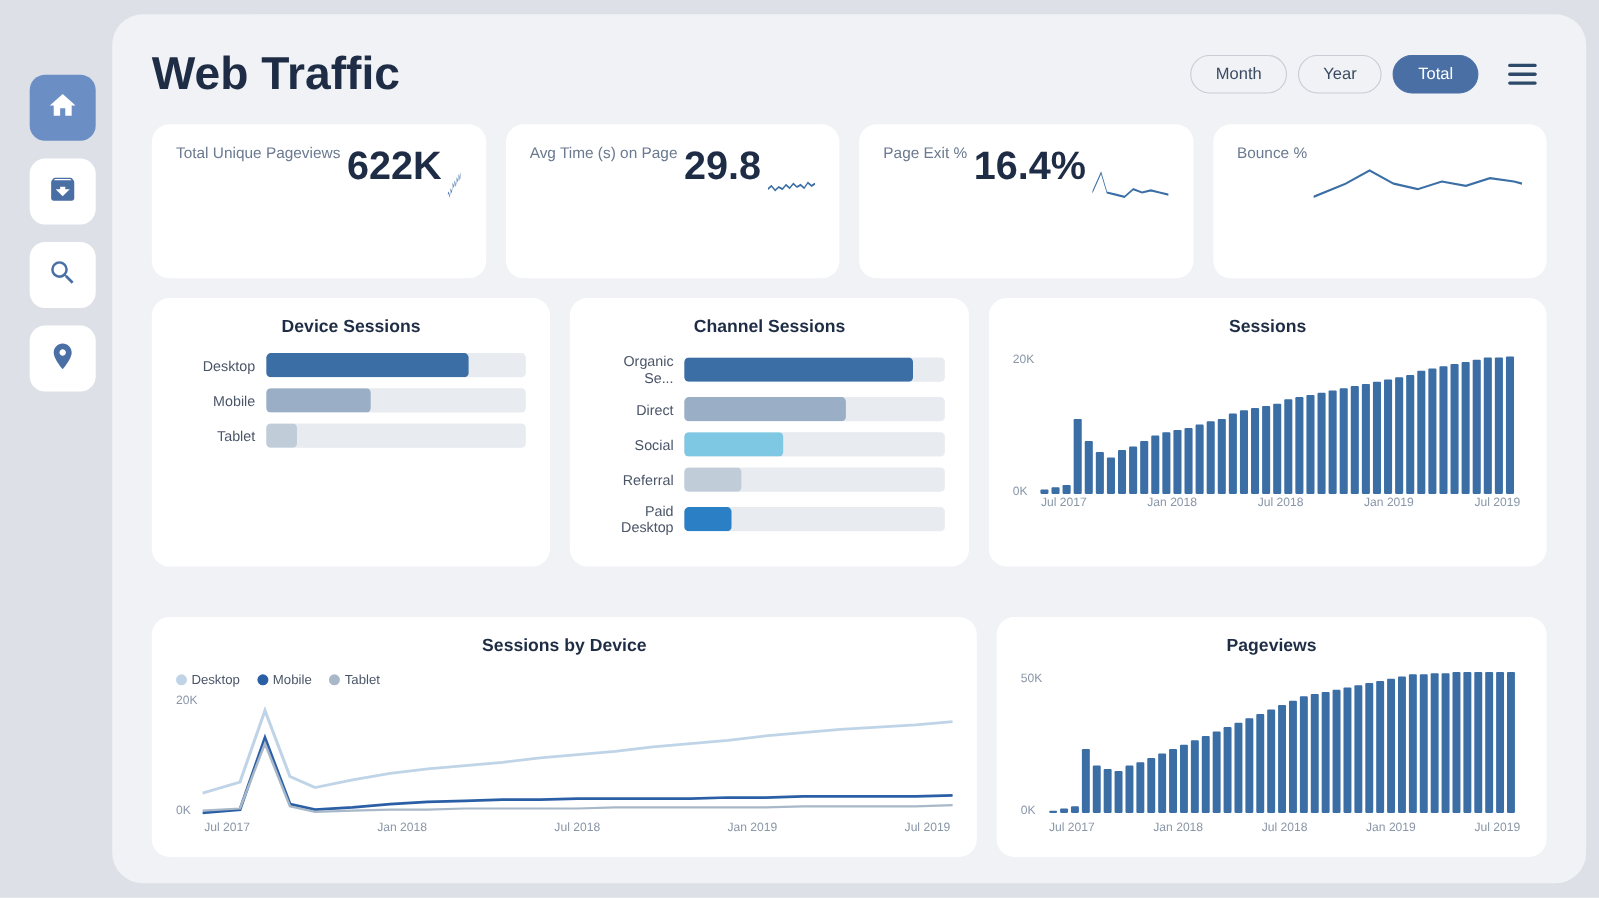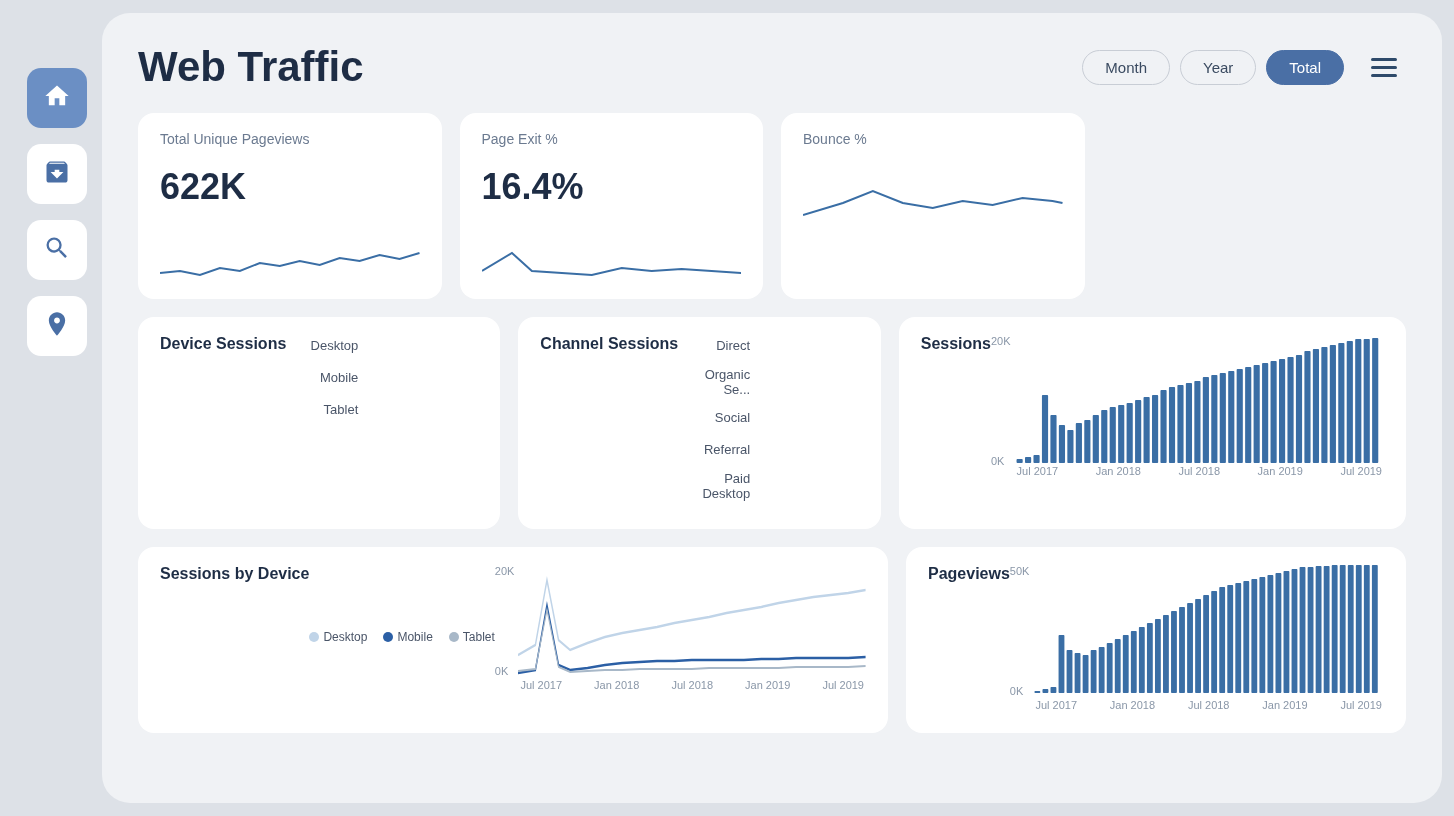--- a/index.html
+++ b/index.html
@@ -104,22 +104,22 @@
     .kpi-row {
       display: grid;
       grid-template-columns: repeat(4, 1fr);
       gap: 18px;
     }
     .kpi-card {
       background: #fff;
       border-radius: 16px;
       padding: 18px 22px 12px;
       display: flex;
-      flex-direction: column;
-      gap: 20px;
+      flex-direction: row;
+      gap: 6px;
       min-height: 140px;
     }
     .kpi-label {
       font-size: 14px;
       color: #6b7a90;
       font-weight: 500;
     }
     .kpi-value {
       font-size: 36px;
       font-weight: 700;
@@ -134,34 +134,35 @@
     .charts-row {
       display: grid;
       grid-template-columns: 1fr 1fr 1.4fr;
       gap: 18px;
     }
     .chart-card {
       background: #fff;
       border-radius: 16px;
       padding: 18px 22px;
       display: flex;
-      flex-direction: row;
+      flex-direction: column;
     }
     .chart-title {
       font-size: 16px;
       font-weight: 700;
       color: #1e2d45;
       margin-bottom: 14px;
       text-align: center;
     }
     
     .bottom-row {
       display: grid;
       grid-template-columns: 1.5fr 1fr;
       gap: 18px;
+      margin-top: 28px;
     }
     
     .hbar-row {
       display: flex;
       align-items: center;
       margin-bottom: 10px;
       gap: 10px;
     }
     .hbar-label {
       font-size: 13px;
@@ -284,20 +285,29 @@
     <div class="kpi-card">
       <span class="kpi-label">Total Unique Pageviews</span>
       <span class="kpi-value">622K</span>
       <div class="kpi-chart">
         <svg viewBox="0 0 260 50" preserveAspectRatio="none" style="width:100%;height:50px;">
           <polyline points="0,40 20,38 40,42 60,35 80,38 100,30 120,33 140,28 160,32 180,25 200,28 220,22 240,26 260,20" fill="none" stroke="#3a6ea5" stroke-width="2"></polyline>
         </svg>
       </div>
     </div>
 
+    <div class="kpi-card">
+      <span class="kpi-label">Avg Time (s) on Page</span>
+      <span class="kpi-value">29.8</span>
+      <div class="kpi-chart">
+        <svg viewBox="0 0 260 50" preserveAspectRatio="none" style="width:100%;height:50px;">
+          <polyline points="0,35 20,32 40,36 60,33 80,35 100,31 120,34 140,30 160,33 180,31 200,34 220,29 240,32 260,30" fill="none" stroke="#3a6ea5" stroke-width="2"></polyline>
+        </svg>
+      </div>
+    </div>
 
     <div class="kpi-card">
       <span class="kpi-label">Page Exit %</span>
       <span class="kpi-value">16.4%</span>
       <div class="kpi-chart">
         <svg viewBox="0 0 260 50" preserveAspectRatio="none" style="width:100%;height:50px;">
           <polyline points="0,38 30,20 50,38 80,40 110,42 140,35 170,38 200,36 230,38 260,40" fill="none" stroke="#3a6ea5" stroke-width="2"></polyline>
         </svg>
       </div>
     </div>
@@ -335,29 +345,29 @@
             <div class="hbar-fill light-gray" style="width:12%"></div>
           </div>
         </div>
       </div>
     </div>
 
     <div class="chart-card">
       <div class="chart-title">Channel Sessions</div>
       <div>
         <div class="hbar-row">
+          <span class="hbar-label">Organic Se...</span>
+          <div class="hbar-track">
+            <div class="hbar-fill dark-blue" style="width:88%"></div>
+          </div>
+        </div>
+        <div class="hbar-row">
           <span class="hbar-label">Direct</span>
           <div class="hbar-track">
             <div class="hbar-fill gray" style="width:62%"></div>
-          </div>
-        </div>
-        <div class="hbar-row">
-          <span class="hbar-label">Organic Se...</span>
-          <div class="hbar-track">
-            <div class="hbar-fill dark-blue" style="width:88%"></div>
           </div>
         </div>
         <div class="hbar-row">
           <span class="hbar-label">Social</span>
           <div class="hbar-track">
             <div class="hbar-fill light-blue" style="width:38%"></div>
           </div>
         </div>
         <div class="hbar-row">
           <span class="hbar-label">Referral</span>

